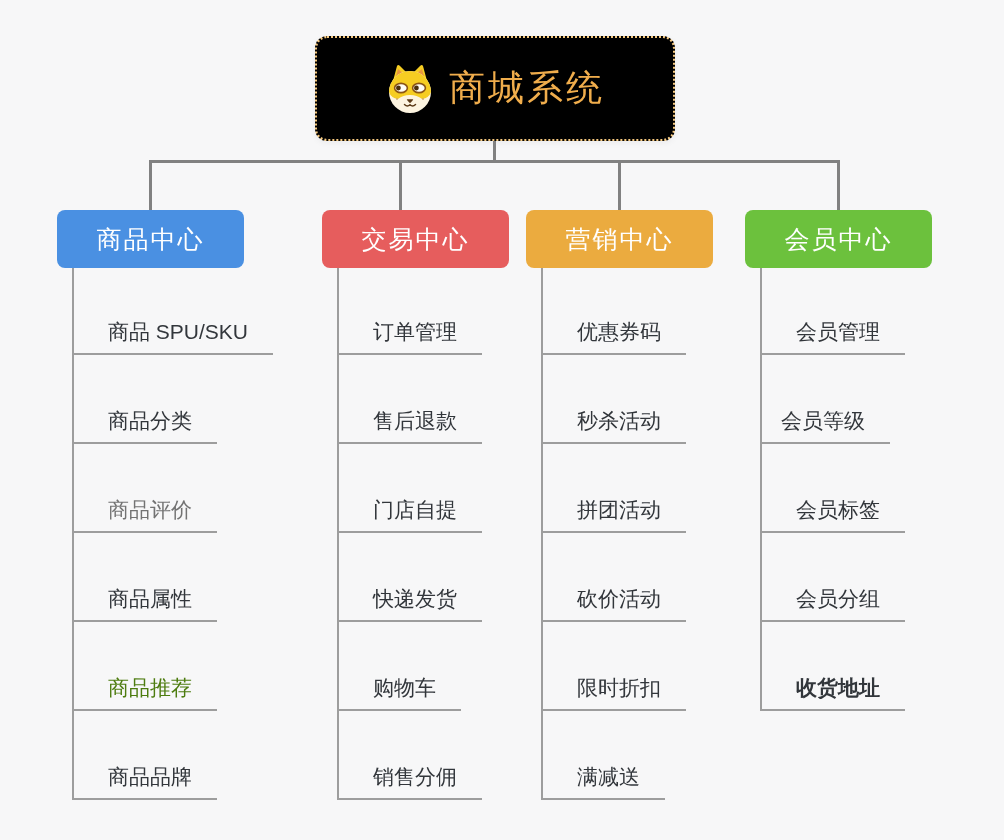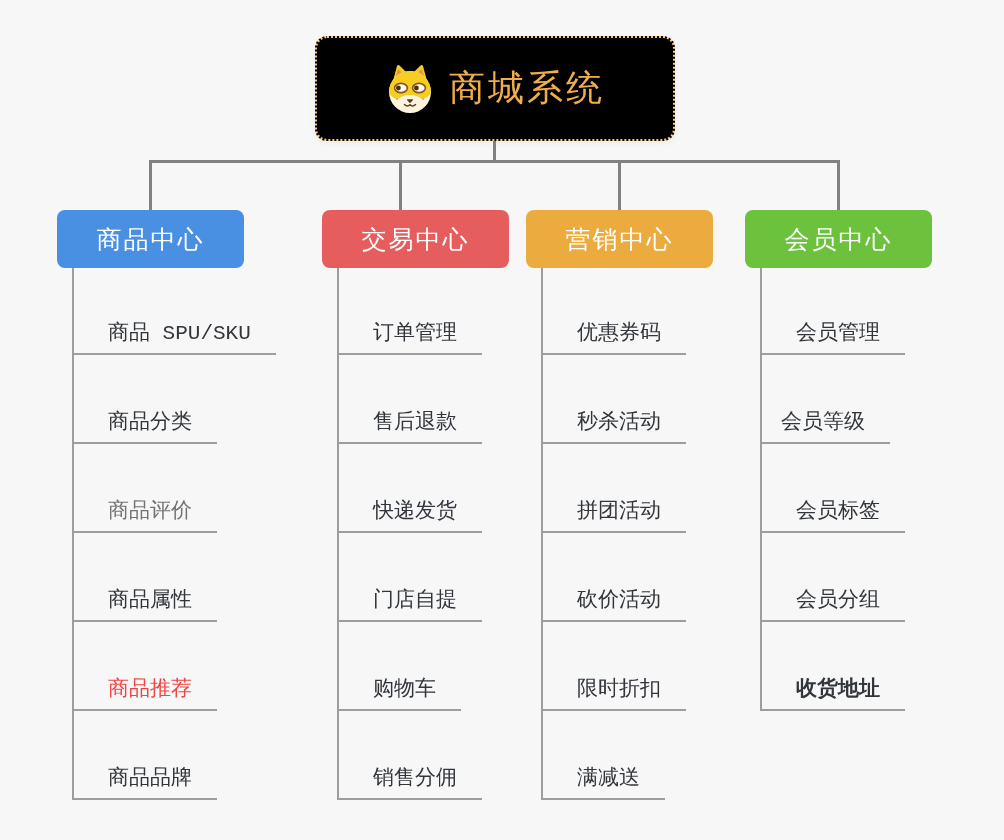--- a/index.html
+++ b/index.html
@@ -141,37 +141,37 @@
   <div class="line line-drop drop-3"></div>
   <div class="line line-drop drop-4"></div>
 
   <div id="branches">
   <div class="branch">
     <div class="branch-header" style="background: rgb(74, 144, 226);">
       <span class="branch-label">商品中心</span>
     </div>
     <div class="branch-items">
   <div class="item-row">
-    <span class="item-label" style="color: rgb(50, 54, 59); font-family: Liberation Mono, monospace;">商品 SPU/SKU</span>
+    <span class="item-label" style="color: rgb(50, 54, 59);">商品 SPU/SKU</span>
   </div>
 
   <div class="item-row">
     <span class="item-label" style="color: rgb(50, 54, 59);">商品分类</span>
   </div>
 
   <div class="item-row">
     <span class="item-label" style="color: #737373;">商品评价</span>
   </div>
 
   <div class="item-row">
     <span class="item-label" style="color: rgb(50, 54, 59); margin-top: 8px;">商品属性</span>
   </div>
 
   <div class="item-row">
-    <span class="item-label" style="color: #ef4444;">商品推荐</span>
+    <span class="item-label" style="color: #4d7c0f;">商品推荐</span>
   </div>
 
   <div class="item-row">
     <span class="item-label" style="color: rgb(50, 54, 59);">商品品牌</span>
   </div>
 </div>
   </div>
 
   <div class="branch">
     <div class="branch-header" style="background: rgb(230, 93, 93);">
@@ -180,25 +180,25 @@
     <div class="branch-items">
   <div class="item-row">
     <span class="item-label" style="color: rgb(50, 54, 59);">订单管理</span>
   </div>
 
   <div class="item-row">
     <span class="item-label" style="color: rgb(50, 54, 59);">售后退款</span>
   </div>
 
   <div class="item-row">
+    <span class="item-label" style="color: rgb(50, 54, 59);">门店自提</span>
+  </div>
+
+  <div class="item-row">
     <span class="item-label" style="color: rgb(50, 54, 59);">快递发货</span>
-  </div>
-
-  <div class="item-row">
-    <span class="item-label" style="color: rgb(50, 54, 59);">门店自提</span>
   </div>
 
   <div class="item-row">
     <span class="item-label" style="color: rgb(50, 54, 59);">购物车</span>
   </div>
 
   <div class="item-row">
     <span class="item-label" style="color: rgb(50, 54, 59);">销售分佣</span>
   </div>
 </div>

